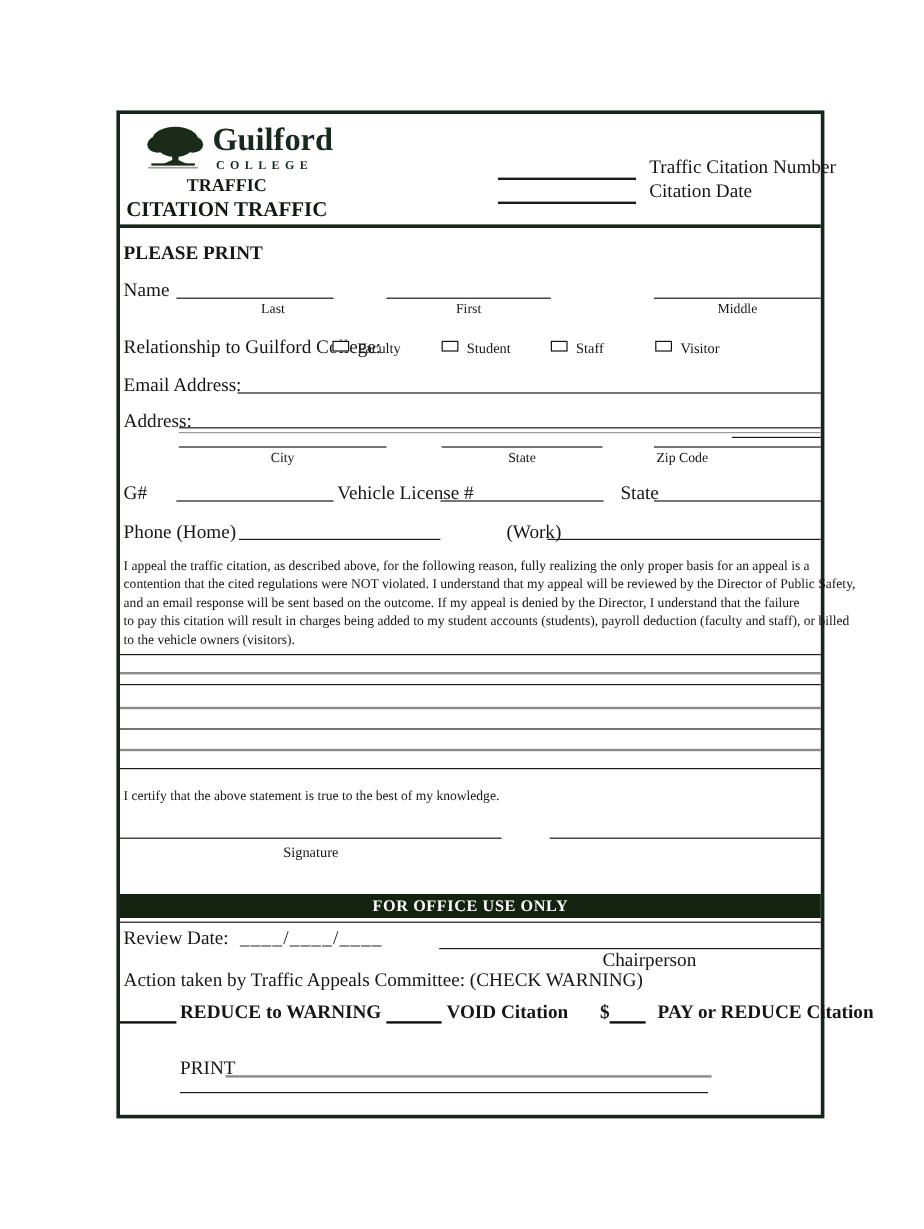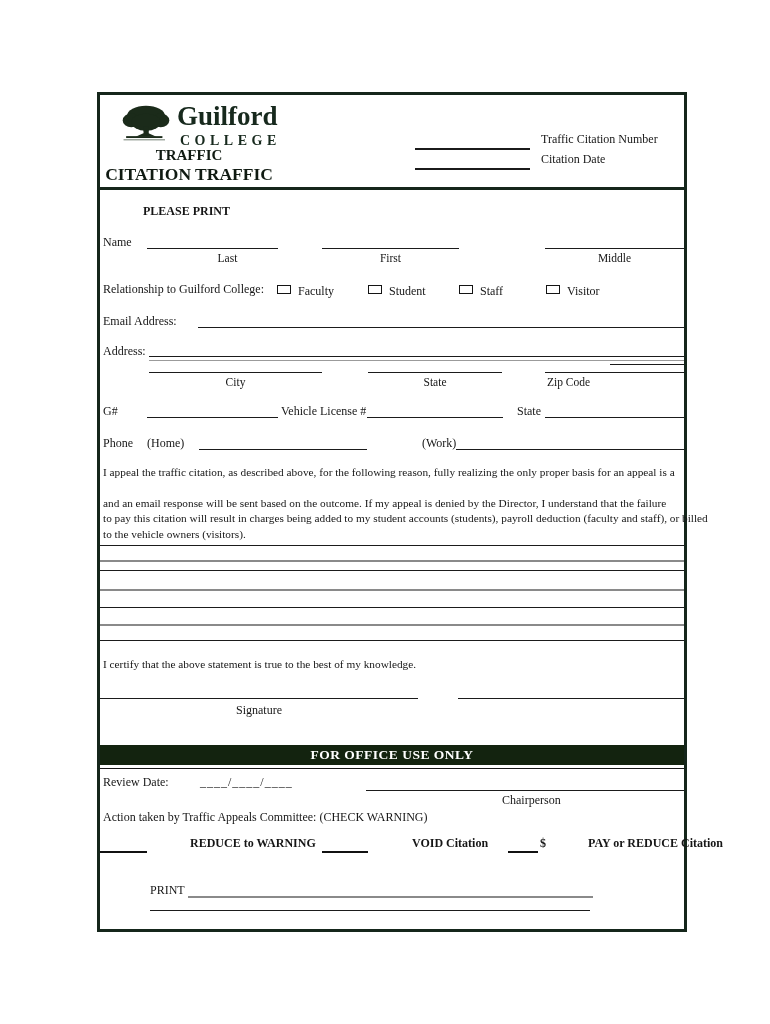--- a/index.html
+++ b/index.html
@@ -7,40 +7,40 @@
     width:770px;height:1024px;position:relative;background:#ffffff;
     font-family:"Liberation Serif","DejaVu Serif",serif;color:#161616;
     overflow:hidden;
   }
   .abs{position:absolute;}
   #form-box{
     position:absolute;left:97px;top:92px;width:590px;height:840px;
     border:3px solid #15261b;box-sizing:border-box;background:#fff;
   }
   #form-inner{position:absolute;left:0;top:0;right:0;bottom:0;}
-  .lbl{font-size:12px;white-space:nowrap;line-height:13px;}
+  .lbl{font-size:16px;white-space:nowrap;line-height:13px;}
   .sub{font-size:11.5px;white-space:nowrap;text-align:center;}
   .fline{height:0;border-bottom:1.3px solid #1b1b1b;}
   .gline{height:0;border-bottom:2px solid #8a8a8a;}
   .blank{height:0;border-bottom:2.2px solid #111;}
   .cb{
     display:inline-block;width:12px;height:7px;border:1.6px solid #141414;
     vertical-align:1px;margin-right:7px;background:#fff;
   }
   .cblabel{font-size:12px;white-space:nowrap;}
-  .bold{font-weight:bold;margin-left:40px;}
+  .bold{font-weight:bold;}
   #header-divider{position:absolute;left:0;right:0;top:92px;height:0;border-top:3px solid #15261b;}
   #office-bar{
     position:absolute;left:0;right:0;top:650px;height:20px;background:#13230f;
     color:#ffffff;text-align:center;font-weight:bold;font-size:13.5px;line-height:20px;
     letter-spacing:0.5px;
   }
   .para{font-size:11.3px;line-height:15.4px;white-space:nowrap;}
   #brand-name{font-size:27px;font-weight:700;color:#17291d;line-height:28px;}
-  #brand-sub{font-size:14px;font-weight:600;letter-spacing:4.5px;color:#17291d;}
+  #brand-sub{font-size:10px;font-weight:600;letter-spacing:4.5px;color:#17291d;}
   .htitle{width:178px;text-align:center;font-weight:bold;color:#101a12;}
 </style>
 </head>
 <body>
 
 <div id="form-box">
   <div id="form-inner">
 
     <div class="abs" style="left:20px;top:9px;width:52px;height:38px;">
       <svg width="52" height="38" viewBox="0 0 60 44">
@@ -114,20 +114,21 @@
     <div class="abs lbl" style="left:417px;top:310px;">State</div>
     <div class="abs fline" style="left:445px;top:322px;width:139px;"></div>
 
     <div class="abs lbl" style="left:3px;top:342px;">Phone</div>
     <div class="abs lbl" style="left:47px;top:342px;">(Home)</div>
     <div class="abs fline" style="left:99px;top:354px;width:168px;"></div>
     <div class="abs lbl" style="left:322px;top:342px;">(Work)</div>
     <div class="abs fline" style="left:356px;top:354px;width:228px;"></div>
 
     <div class="abs para" style="left:3px;top:370px;">I appeal the traffic citation, as described above, for the following reason, fully realizing the only proper basis for an appeal is a</div>
+    <div class="abs para" style="left:3px;top:385px;">contention that the cited regulations were NOT violated.  I understand that my appeal will be reviewed by the Director of Public Safety,</div>
     <div class="abs para" style="left:3px;top:401px;">and an email response will be sent based on the outcome. If my appeal is denied by the Director, I understand that the failure</div>
     <div class="abs para" style="left:3px;top:416px;">to pay this citation will result in charges being added to my student accounts (students), payroll deduction (faculty and staff), or billed</div>
     <div class="abs para" style="left:3px;top:432px;">to the vehicle owners (visitors).</div>
 
     <div class="abs fline" style="left:0;right:0;top:450px;"></div>
     <div class="abs gline" style="left:0;right:0;top:465px;"></div>
     <div class="abs fline" style="left:0;right:0;top:475px;"></div>
     <div class="abs gline" style="left:0;right:0;top:494px;"></div>
     <div class="abs fline" style="left:0;right:0;top:512px;"></div>
     <div class="abs gline" style="left:0;right:0;top:529px;"></div>

